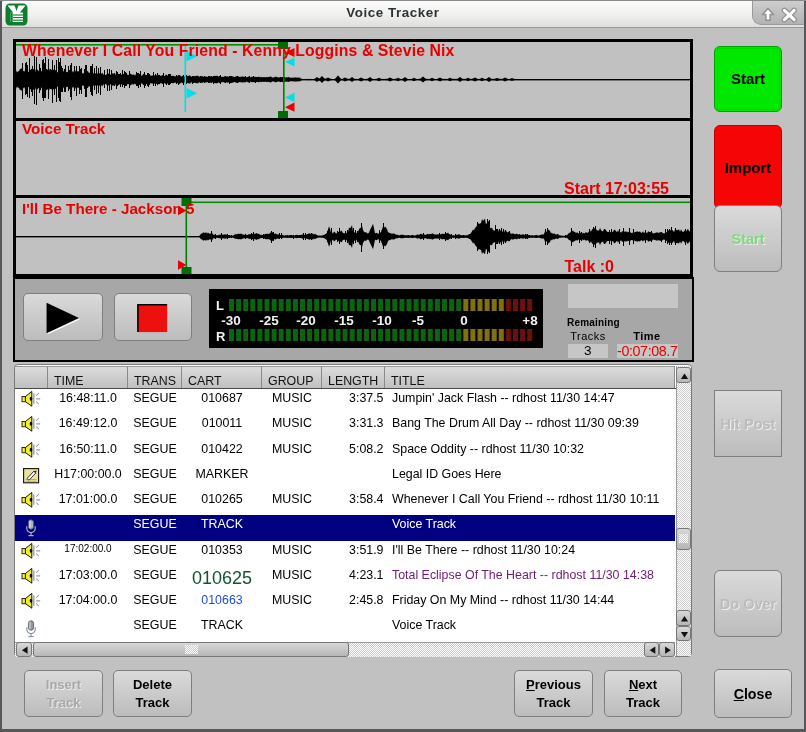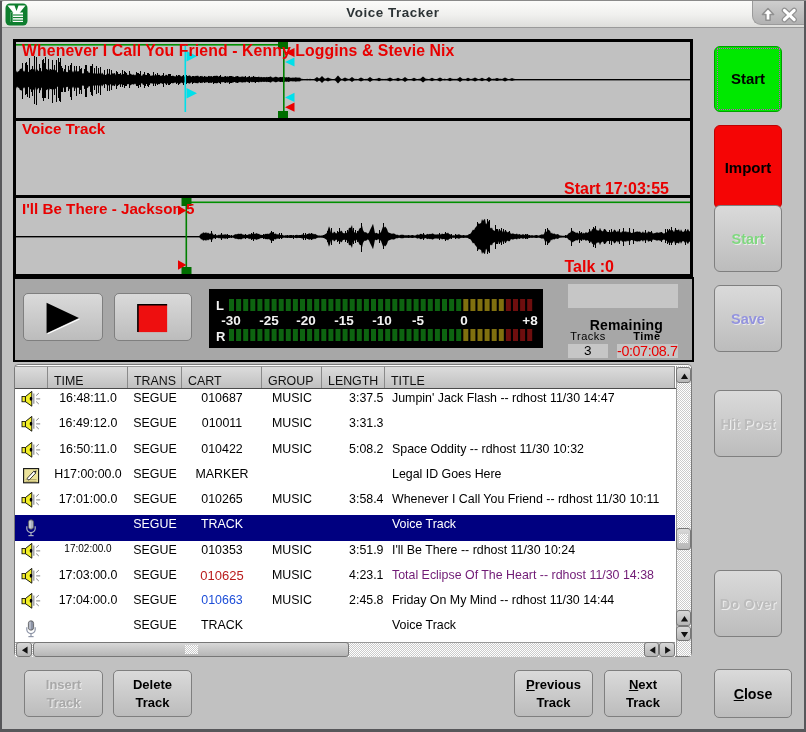--- a/index.html
+++ b/index.html
@@ -178,21 +178,21 @@
       <text x="22" y="35.5" text-anchor="middle" font-size="13.5" font-weight="bold" fill="#f2f2f2">-30</text>
       <text x="60" y="35.5" text-anchor="middle" font-size="13.5" font-weight="bold" fill="#f2f2f2">-25</text>
       <text x="97" y="35.5" text-anchor="middle" font-size="13.5" font-weight="bold" fill="#f2f2f2">-20</text>
       <text x="135" y="35.5" text-anchor="middle" font-size="13.5" font-weight="bold" fill="#f2f2f2">-15</text>
       <text x="173" y="35.5" text-anchor="middle" font-size="13.5" font-weight="bold" fill="#f2f2f2">-10</text>
       <text x="209" y="35.5" text-anchor="middle" font-size="13.5" font-weight="bold" fill="#f2f2f2">-5</text>
       <text x="255" y="35.5" text-anchor="middle" font-size="13.5" font-weight="bold" fill="#f2f2f2">0</text>
       <text x="321" y="35.5" text-anchor="middle" font-size="13.5" font-weight="bold" fill="#f2f2f2">+8</text>
     </svg>
 <div class="abs" style="left:567.5px;top:283.5px;width:110.5px;height:24px;background:#c6c6c6"></div>
-<div class="abs" style="left:567px;top:316.5px;width:96px;text-align:right;font-weight:bold;font-size:14px;letter-spacing:0.2px;color:#000">Remaining</div>
+<div class="abs" style="left:567px;top:316.5px;width:96px;text-align:left;font-weight:bold;font-size:10px;letter-spacing:0.2px;color:#000">Remaining</div>
 <div class="abs" style="left:558px;top:329.5px;width:60px;text-align:center;font-weight:normal;font-size:11px;letter-spacing:0.5px;color:#000">Tracks</div>
 <div class="abs" style="left:616px;top:329.5px;width:62px;text-align:center;font-weight:bold;font-size:11px;letter-spacing:0.5px;color:#000">Time</div>
 <div class="abs" style="left:567.5px;top:343.5px;width:40.5px;height:14.5px;background:#c6c6c6;text-align:center;font-size:13.5px;line-height:14px;color:#000">3</div>
 <div class="abs" style="left:616.5px;top:343.5px;width:61.5px;height:14.5px;background:#c6c6c6;text-align:center;font-size:14.3px;line-height:14.5px;color:#e80000;letter-spacing:-0.4px">-0:07:08.7</div>
 <div class="abs" style="left:14px;top:364px;width:678px;height:293px;background:#fff;border:1px solid #7a7a7a;border-radius:4px;overflow:hidden"></div>
 <div class="hcell" style="left:15px;width:33px"></div>
     <div class="hcell" style="left:48px;width:80px">TIME</div>
     <div class="hcell" style="left:128px;width:54px">TRANS</div>
     <div class="hcell" style="left:182px;width:80px">CART</div>
     <div class="hcell" style="left:262px;width:60px">GROUP</div>
@@ -221,20 +221,21 @@
       <line x1="13.8" y1="3.6" x2="13.8" y2="13.8" stroke="#909090" stroke-width="1.2"></line>
       <line x1="16.2" y1="5.6" x2="18.8" y2="3.2" stroke="#828282" stroke-width="1"></line>
       <line x1="16.2" y1="8.9" x2="20.2" y2="8.9" stroke="#828282" stroke-width="1"></line>
       <line x1="16.2" y1="11.6" x2="18.8" y2="14" stroke="#828282" stroke-width="1"></line>
     </svg>
     <div style="position:absolute;left:48px;top:416px;width:80px;text-align:center;font-size:12.4px;color:#000;white-space:nowrap">16:49:12.0</div>
     <div style="position:absolute;left:128px;top:416px;width:54px;text-align:center;font-size:12.4px;color:#000;white-space:nowrap">SEGUE</div>
     <div style="position:absolute;left:182px;top:416px;width:80px;text-align:center;font-size:12.4px;color:#000;white-space:nowrap">010011</div>
     <div style="position:absolute;left:262px;top:416px;width:60px;text-align:center;font-size:12.4px;color:#000;white-space:nowrap">MUSIC</div>
     <div style="position:absolute;left:322px;top:416px;width:61.5px;text-align:right;font-size:12.4px;color:#000;white-space:nowrap">3:31.3</div>
+    <div style="position:absolute;left:392px;top:416px;width:280px;text-align:left;font-size:12.4px;color:#000;white-space:nowrap">Bang The Drum All Day -- rdhost 11/30 09:39</div>
     <svg style="position:absolute;left:20px;top:441px" width="22" height="18" viewBox="0 0 22 18">
       <rect x="2" y="6.4" width="3.4" height="5.4" fill="#f3ef28" stroke="#000" stroke-width="0.8"></rect>
       <polygon points="5.4,6.6 11.8,1.4 11.8,16.2 5.4,11.6" fill="#f3ef28" stroke="#000" stroke-width="0.9"></polygon>
       <ellipse cx="11" cy="8.8" rx="1.3" ry="2" fill="#000"></ellipse>
       <line x1="13.8" y1="3.6" x2="13.8" y2="13.8" stroke="#909090" stroke-width="1.2"></line>
       <line x1="16.2" y1="5.6" x2="18.8" y2="3.2" stroke="#828282" stroke-width="1"></line>
       <line x1="16.2" y1="8.9" x2="20.2" y2="8.9" stroke="#828282" stroke-width="1"></line>
       <line x1="16.2" y1="11.6" x2="18.8" y2="14" stroke="#828282" stroke-width="1"></line>
     </svg>
     <div style="position:absolute;left:48px;top:442px;width:80px;text-align:center;font-size:12.4px;color:#000;white-space:nowrap">16:50:11.0</div>
@@ -299,21 +300,21 @@
       <rect x="2" y="6.4" width="3.4" height="5.4" fill="#f3ef28" stroke="#000" stroke-width="0.8"></rect>
       <polygon points="5.4,6.6 11.8,1.4 11.8,16.2 5.4,11.6" fill="#f3ef28" stroke="#000" stroke-width="0.9"></polygon>
       <ellipse cx="11" cy="8.8" rx="1.3" ry="2" fill="#000"></ellipse>
       <line x1="13.8" y1="3.6" x2="13.8" y2="13.8" stroke="#909090" stroke-width="1.2"></line>
       <line x1="16.2" y1="5.6" x2="18.8" y2="3.2" stroke="#828282" stroke-width="1"></line>
       <line x1="16.2" y1="8.9" x2="20.2" y2="8.9" stroke="#828282" stroke-width="1"></line>
       <line x1="16.2" y1="11.6" x2="18.8" y2="14" stroke="#828282" stroke-width="1"></line>
     </svg>
     <div style="position:absolute;left:48px;top:568px;width:80px;text-align:center;font-size:12.4px;color:#000;white-space:nowrap">17:03:00.0</div>
     <div style="position:absolute;left:128px;top:568px;width:54px;text-align:center;font-size:12.4px;color:#000;white-space:nowrap">SEGUE</div>
-    <div style="position:absolute;left:182px;top:568px;width:80px;text-align:center;font-size:13px;color:#b91c1c;white-space:nowrap">010625</div>
+    <div style="position:absolute;left:182px;top:568px;width:80px;text-align:center;font-size:18px;color:#14532d;white-space:nowrap">010625</div>
     <div style="position:absolute;left:262px;top:568px;width:60px;text-align:center;font-size:12.4px;color:#000;white-space:nowrap">MUSIC</div>
     <div style="position:absolute;left:322px;top:568px;width:61.5px;text-align:right;font-size:12.4px;color:#000;white-space:nowrap">4:23.1</div>
     <div style="position:absolute;left:392px;top:568px;width:280px;text-align:left;font-size:12.4px;color:#701a75;white-space:nowrap">Total Eclipse Of The Heart -- rdhost 11/30 14:38</div>
     <svg style="position:absolute;left:20px;top:592px" width="22" height="18" viewBox="0 0 22 18">
       <rect x="2" y="6.4" width="3.4" height="5.4" fill="#f3ef28" stroke="#000" stroke-width="0.8"></rect>
       <polygon points="5.4,6.6 11.8,1.4 11.8,16.2 5.4,11.6" fill="#f3ef28" stroke="#000" stroke-width="0.9"></polygon>
       <ellipse cx="11" cy="8.8" rx="1.3" ry="2" fill="#000"></ellipse>
       <line x1="13.8" y1="3.6" x2="13.8" y2="13.8" stroke="#909090" stroke-width="1.2"></line>
       <line x1="16.2" y1="5.6" x2="18.8" y2="3.2" stroke="#828282" stroke-width="1"></line>
       <line x1="16.2" y1="8.9" x2="20.2" y2="8.9" stroke="#828282" stroke-width="1"></line>
@@ -356,22 +357,21 @@
 <div class="sbtn" style="left:643.5px;top:642px;width:15.5px;height:14.5px"><svg width="15.5" height="14.5" viewBox="0 0 15.5 14.5">
         <polygon points="10.292,3.6 10.292,10.8 4.640000000000001,7.2" fill="#111"></polygon>
       </svg></div>
 <div class="sbtn" style="left:659px;top:642px;width:15.5px;height:14.5px"><svg width="15.5" height="14.5" viewBox="0 0 15.5 14.5">
         <polygon points="5.1080000000000005,3.6 5.1080000000000005,10.8 10.76,7.2" fill="#111"></polygon>
       </svg></div>
 <div class="abs" style="left:714px;top:45.5px;width:68px;height:66.5px;background:#00e800;border:1.5px solid #00a000;border-radius:6px"></div>
 <div class="abs" style="left:716.5px;top:48px;width:63px;height:61.5px;border:1px dotted #d03ad0;display:flex;align-items:center;justify-content:center;font-weight:bold;font-size:15px">Start</div>
 <div class="btn" style="left:714px;top:125px;width:68px;height:84px;background:#f50505;border-color:#c00000;border-radius:6px;font-size:15px">Import</div>
 <div class="btn dis" style="left:714px;top:205px;width:68px;height:67px;border-radius:6px;font-size:14.5px;color:#7fd87f">Start</div>
-<div class="btn dis" style="left:714px;top:285px;width:68px;height:67px;border-radius:6px;font-size:14.5px;color:#9292de">Save</div>
-<div class="btn dis" style="left:714px;top:390px;width:68px;height:67px;border-radius:6px;font-size:14.5px">Hit&nbsp;Post</div>
+<div class="btn dis" style="left:714px;top:390px;width:68px;height:67px;border-radius:0;font-size:14.5px">Hit&nbsp;Post</div>
 <div class="btn" style="left:714px;top:669px;width:78px;height:49px;font-size:14.2px">
       <span><u>C</u>lose</span>
     </div>
 <div class="btn dis" style="left:714px;top:570px;width:68px;height:67px;border-radius:6px;font-size:14.5px">Do&nbsp;Over</div>
 <div class="btn dis" style="left:24px;top:670px;width:79px;height:47px;font-size:13px;line-height:1.35;color:#a8a8a8">Insert<br>Track</div>
 <div class="btn" style="left:113px;top:670px;width:79px;height:47px;font-size:13px;line-height:1.35">Delete<br>Track</div>
 <div class="btn" style="left:514px;top:670px;width:79px;height:47px;font-size:13px;line-height:1.35">
       <span><u>P</u>revious<br>Track</span>
     </div>
 <div class="btn" style="left:604px;top:670px;width:78px;height:47px;font-size:13px;line-height:1.35">

